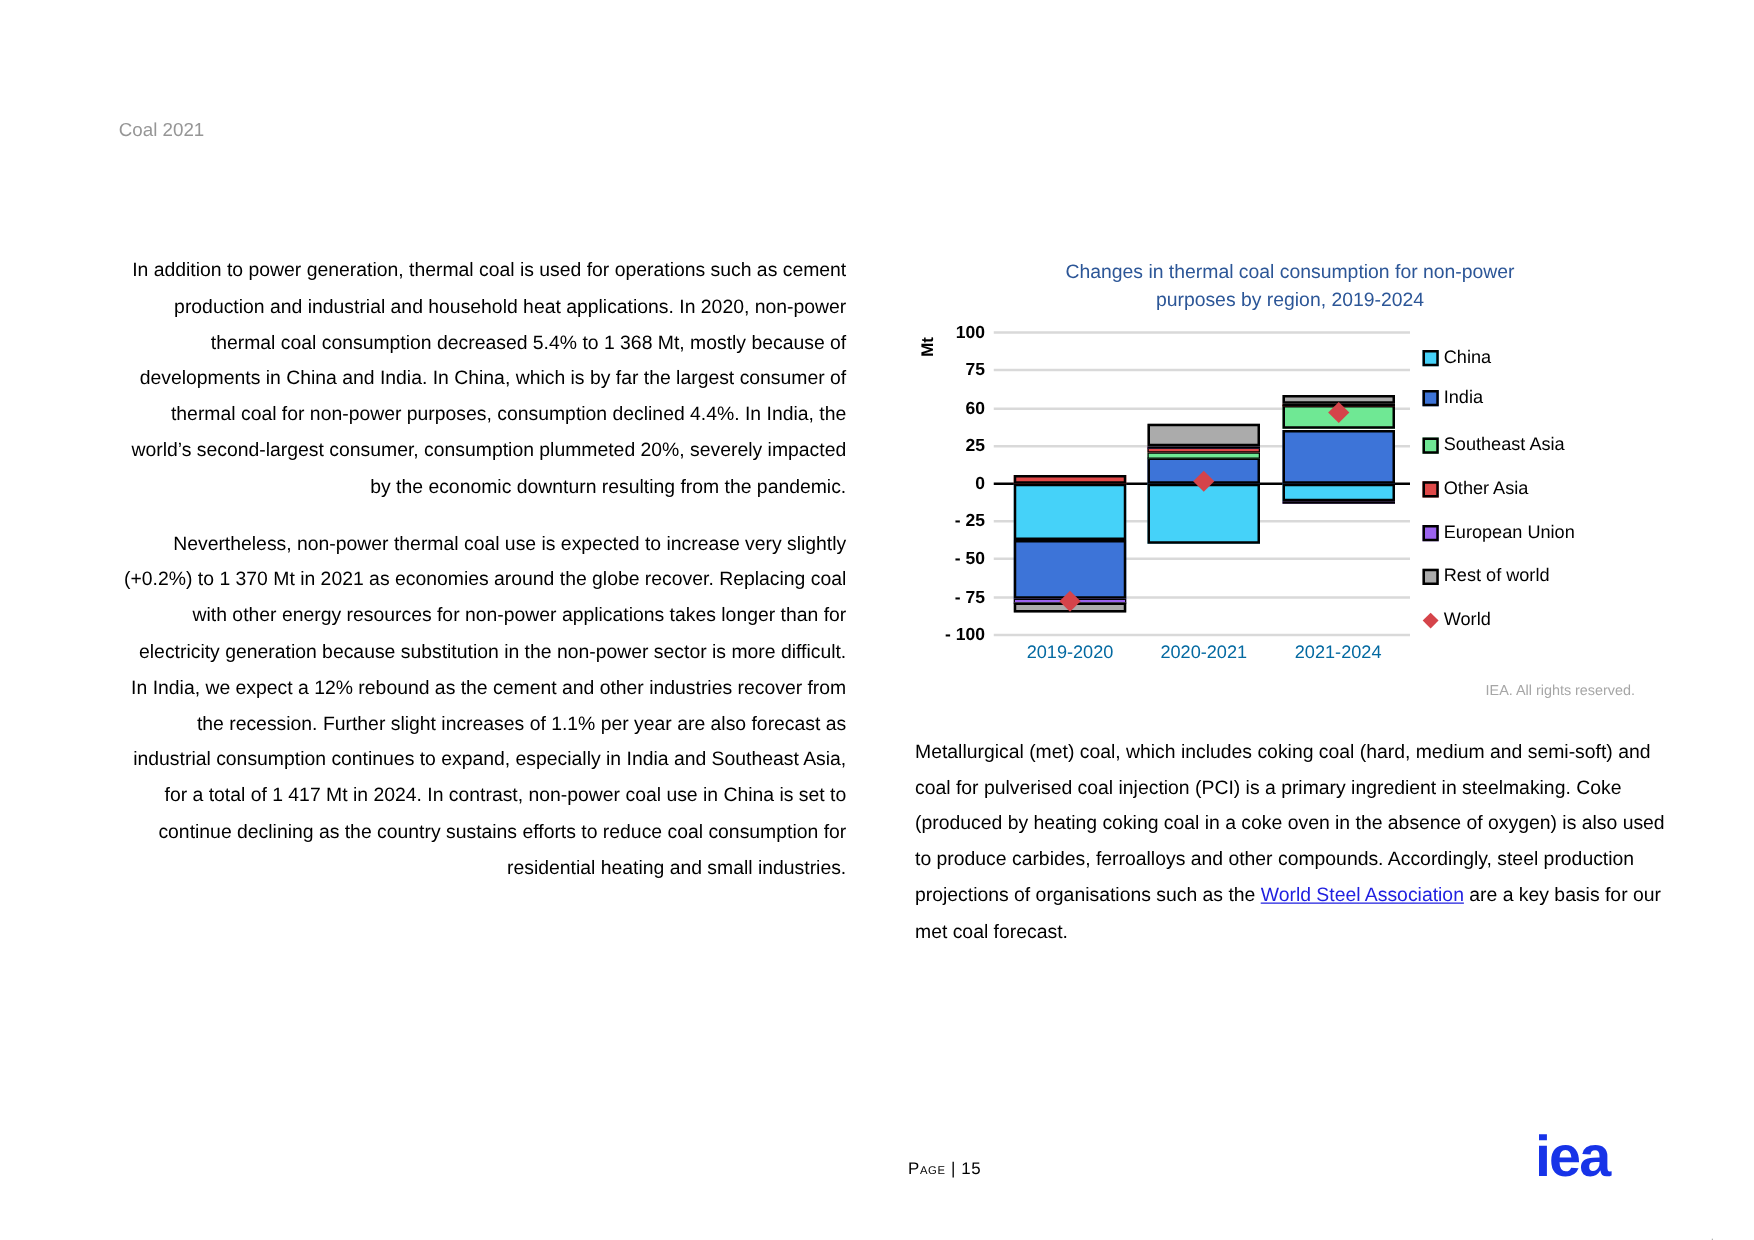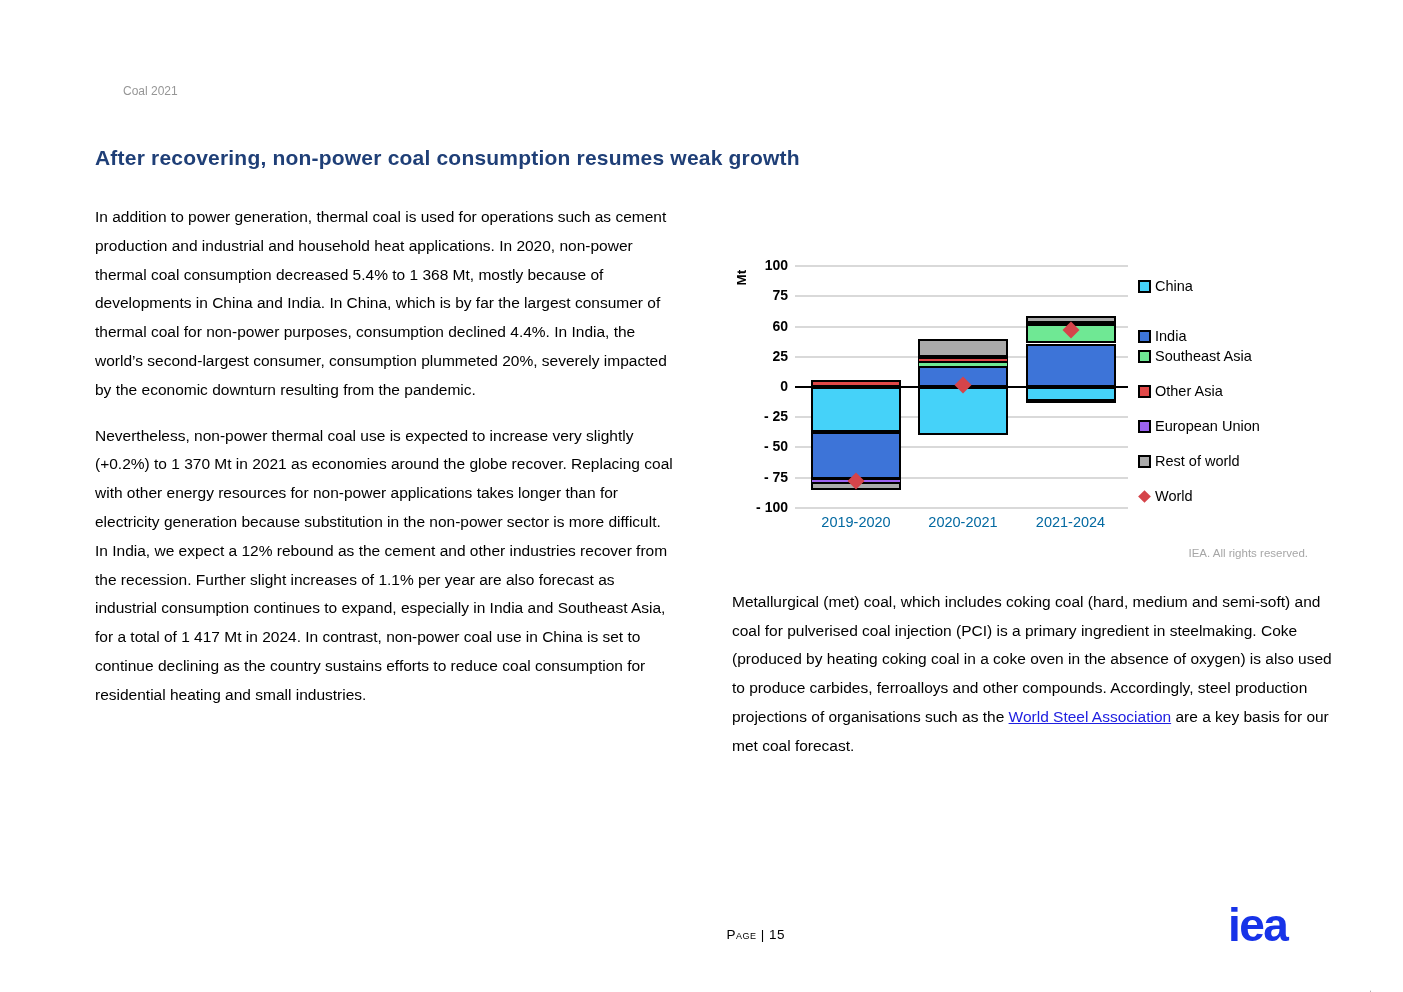--- a/index.html
+++ b/index.html
@@ -1,32 +1,32 @@
 <!DOCTYPE html>
 <html><head>
 <meta charset="utf-8">
 <style>
   * { margin:0; padding:0; box-sizing:border-box; }
   html,body { background:#fff; }
   .page {
     position:relative; width:1403px; height:992px; background:#ffffff;
     font-family:"Liberation Sans", sans-serif; color:#000; overflow:hidden;
   }
-  .report-label { position:absolute; left:95px; top:84px; font-size:12px; color:#969696;margin-left:28px; }
+  .report-label { position:absolute; left:95px; top:96px; font-size:15px; color:#969696; }
   .banner {
     position:absolute; left:1043px; top:70px; width:265px; height:34px;
     background:#E87722; color:#fff; font-size:14px; text-align:right;
     line-height:34px; padding-right:12px;
   }
   .page-title {
     position:absolute; left:95px; top:146px; width:980px;
     font-size:21px; font-weight:bold; color:#1F3F77; letter-spacing:0.2px;
   }
   .left-col { position:absolute; left:95px; top:203px; width:582px; }
-  .left-col p { font-size:15.5px; line-height:28.8px; margin-bottom:17px; }
+  .left-col p { font-size:15.5px; line-height:28.8px; margin-bottom:17px;text-align:right; }
   .chart-wrap { position:absolute; left:732px; top:200px; width:596px; height:372px; }
   .chart-title { position:absolute; left:30px; top:6px; width:540px; text-align:center;
     color:#2C5697; font-size:15.5px; line-height:23px; }
   .y-label { position:absolute; left:2px; top:70px; transform:rotate(-90deg);
     transform-origin:center; font-size:13.5px; font-weight:bold; }
   .gridline { position:absolute; height:2px; background:#D9D9D9; }
   .zeroline { position:absolute; height:2px; background:#000; }
   .ytick { position:absolute; width:56px; text-align:right; font-size:14px; font-weight:bold; }
   .xtick { position:absolute; width:110px; text-align:center; font-size:14.5px; color:#0369a1; }
   .bar-seg { position:absolute; }
@@ -47,28 +47,31 @@
     transform-origin:right bottom; white-space:nowrap; font-size:9px; color:#9B9B9B; }
 </style>
 </head>
 <body>
 
 <div class="page">
 
   <div class="report-label">Coal 2021</div>
 
 
-  <h1 class="page-title">After recovering, non-power coal consumption resumes weak growth</h1>
 
   <div class="left-col">
     <p>In addition to power generation, thermal coal is used for operations such as cement production and industrial and household heat applications. In 2020, non-power thermal coal consumption decreased 5.4% to 1 368 Mt, mostly because of developments in China and India. In China, which is by far the largest consumer of thermal coal for non-power purposes, consumption declined 4.4%. In India, the world’s second-largest consumer, consumption plummeted 20%, severely impacted by the economic downturn resulting from the pandemic.</p>
     <p>Nevertheless, non-power thermal coal use is expected to increase very slightly (+0.2%) to 1 370 Mt in 2021 as economies around the globe recover. Replacing coal with other energy resources for non-power applications takes longer than for electricity generation because substitution in the non-power sector is more difficult. In India, we expect a 12% rebound as the cement and other industries recover from the recession. Further slight increases of 1.1% per year are also forecast as industrial consumption continues to expand, especially in India and Southeast Asia, for a total of 1 417 Mt in 2024. In contrast, non-power coal use in China is set to continue declining as the country sustains efforts to reduce coal consumption for residential heating and small industries.</p>
   </div>
 
   <div class="chart-wrap">
+    <div class="chart-title">
+      <div>Changes in thermal coal consumption for non-power</div>
+      <div>purposes by region, 2019-2024</div>
+    </div>
     <span class="y-label">Mt</span>
     <div id="plot">
         <div class="gridline" style="left: 63px; top: 65.2px; width: 333px;"></div>
         <div class="ytick" style="left: 0px; top: 57.2px;">100</div>
         <div class="gridline" style="left: 63px; top: 95.4px; width: 333px;"></div>
         <div class="ytick" style="left: 0px; top: 87.4px;">75</div>
         <div class="gridline" style="left: 63px; top: 125.6px; width: 333px;"></div>
         <div class="ytick" style="left: 0px; top: 117.6px;">60</div>
         <div class="gridline" style="left: 63px; top: 155.8px; width: 333px;"></div>
         <div class="ytick" style="left: 0px; top: 147.8px;">25</div>
@@ -104,21 +107,21 @@
         <div class="xtick" style="left: 283.5px; top: 314px;">2021-2024</div>
         <div class="diamond" style="left: 118px; top: 275.224px; background: rgb(213, 68, 74);"></div>
         <div class="diamond" style="left: 225px; top: 178.584px; background: rgb(213, 68, 74);"></div>
         <div class="diamond" style="left: 332.5px; top: 124.224px; background: rgb(213, 68, 74);"></div>
       </div>
     <div id="legend">
         <div class="legend-item" style="left: 406px; top: 78px;">
           <div class="legend-swatch" style="background: rgb(69, 210, 249);"></div>
           <div class="legend-label">China</div>
         </div>
-        <div class="legend-item" style="left: 406px; top: 128px;">
+        <div class="legend-item" style="left: 406px; top: 110px;">
           <div class="legend-swatch" style="background: rgb(61, 116, 216);"></div>
           <div class="legend-label">India</div>
         </div>
         <div class="legend-item" style="left: 406px; top: 148px;">
           <div class="legend-swatch" style="background: rgb(111, 232, 148);"></div>
           <div class="legend-label">Southeast Asia</div>
         </div>
         <div class="legend-item" style="left: 406px; top: 183px;">
           <div class="legend-swatch" style="background: rgb(224, 72, 72);"></div>
           <div class="legend-label">Other Asia</div>

